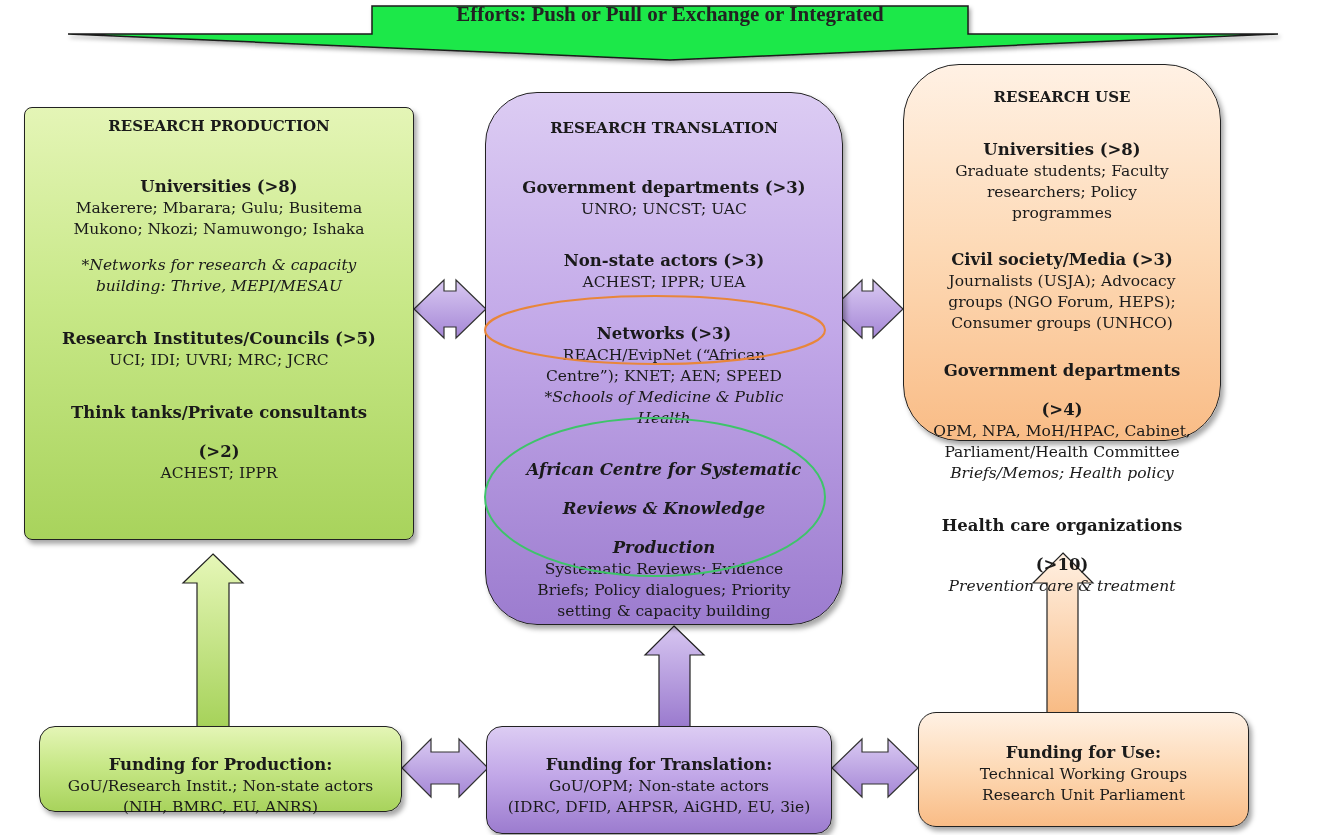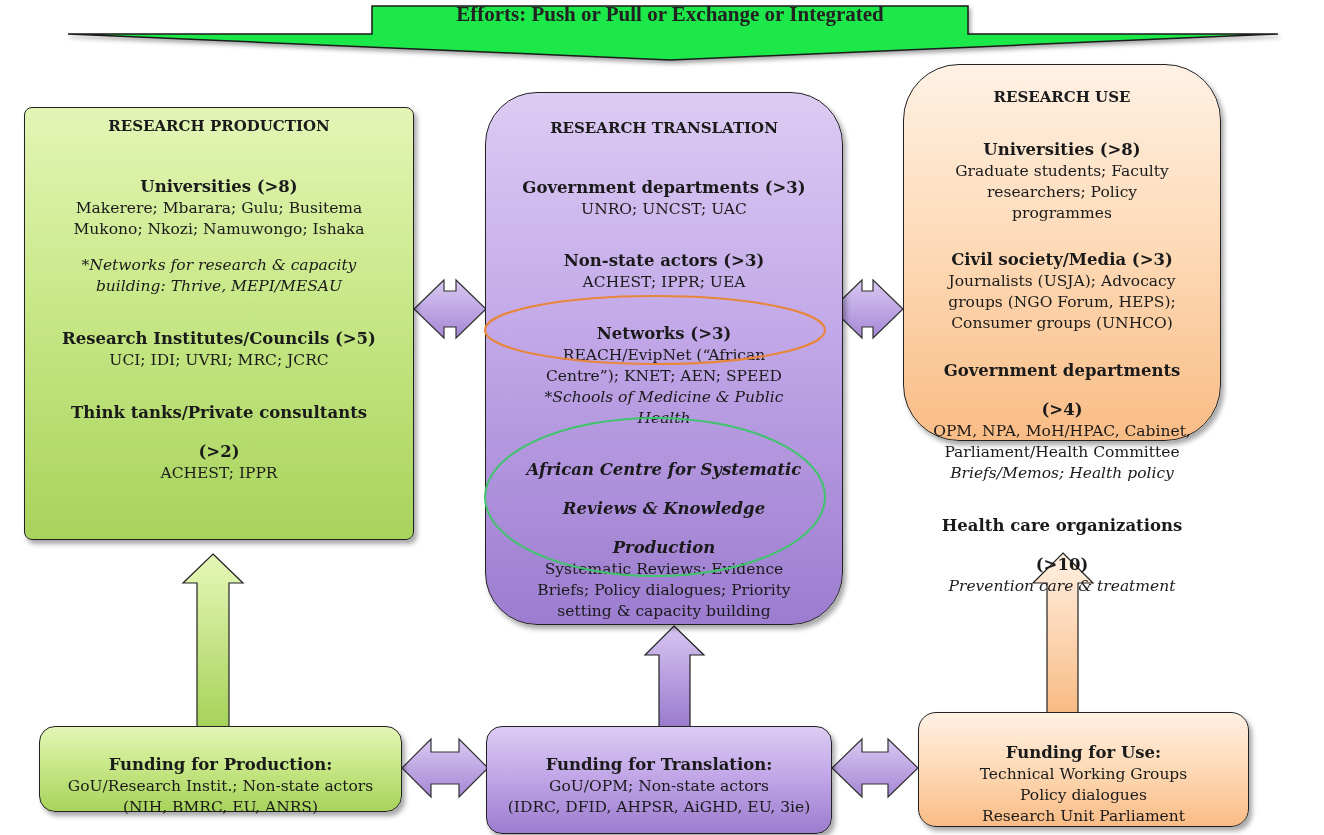--- a/index.html
+++ b/index.html
@@ -139,15 +139,14 @@
 
 <div class="box purple" style="left:486px; top:726px; width:346px; height:108px; border-radius:16px; padding-top:10px;">
   <p class="t sh">Funding for Translation:</p>
   <p class="t">GoU/OPM; Non-state actors</p>
   <p class="t">(IDRC, DFID, AHPSR, AiGHD, EU, 3ie)</p>
 </div>
 
 <div class="box peach" style="left:918px; top:712px; width:331px; height:115px; border-radius:18px; padding-top:12px;">
   <p class="t sh">Funding for Use:</p>
   <p class="t">Technical Working Groups</p>
-  <p class="t">Policy dialogues</p>
   <p class="t">Research Unit Parliament</p>
 </div>
 
 </body></html>

